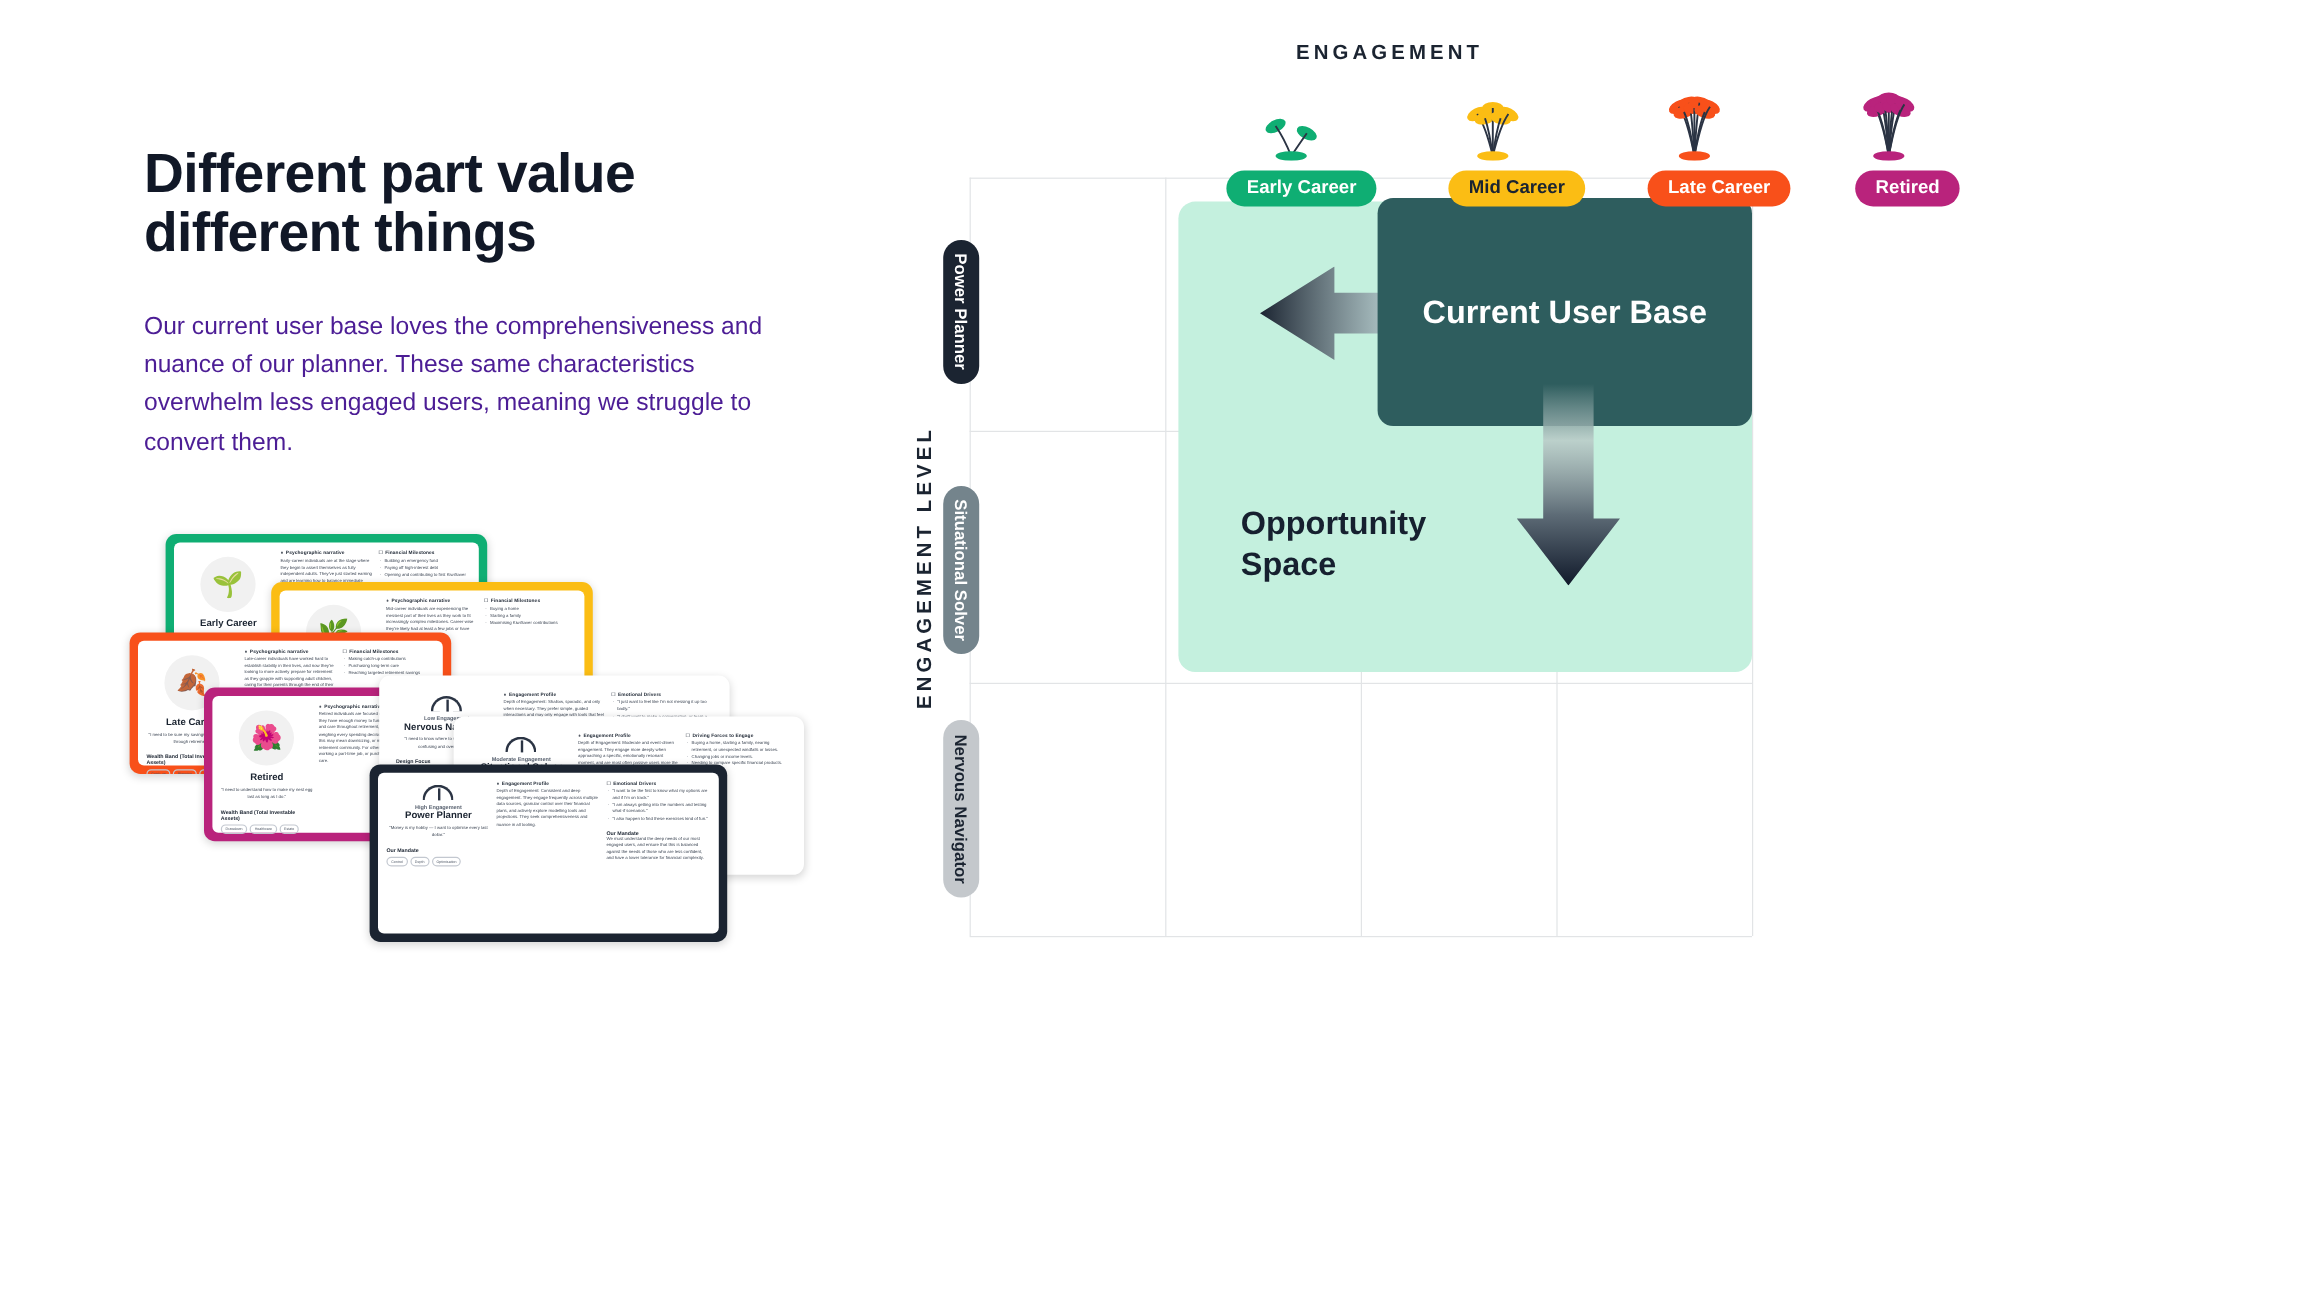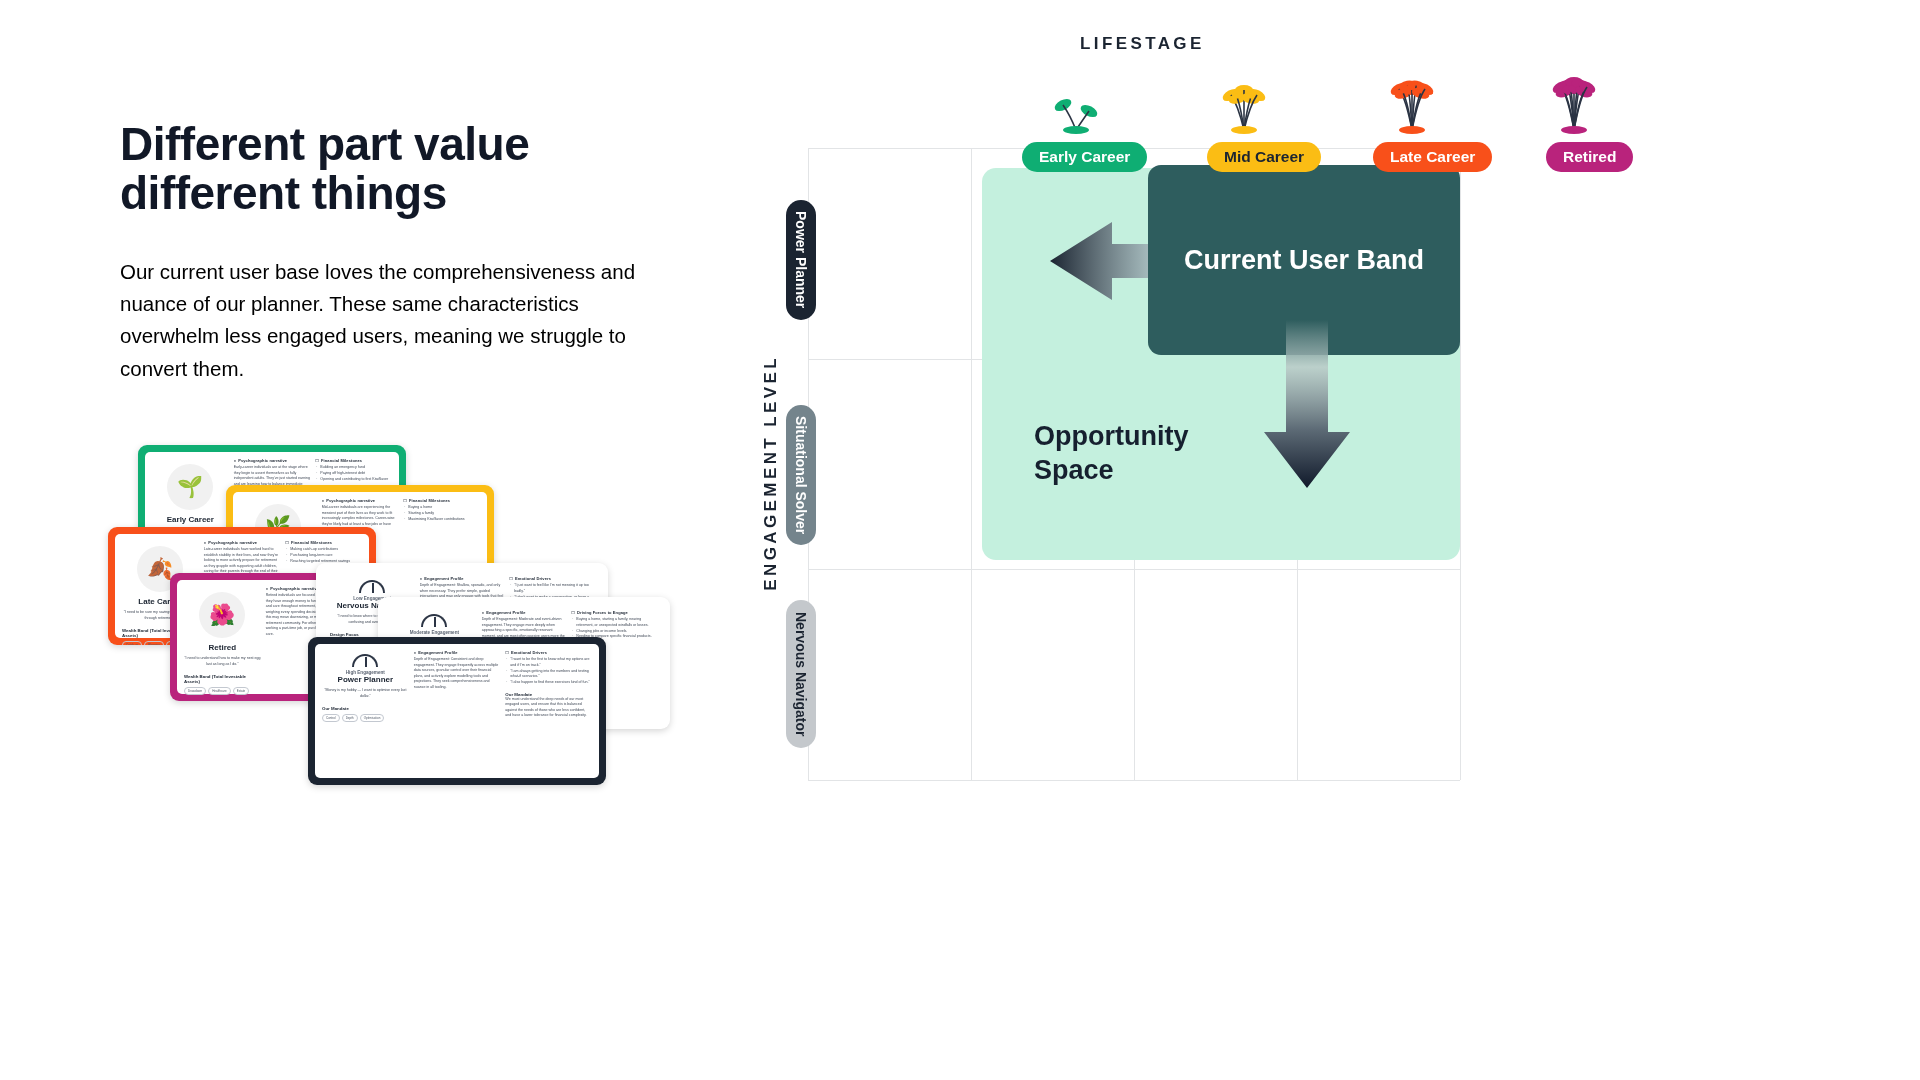--- a/index.html
+++ b/index.html
@@ -12,21 +12,21 @@
   .slide { position: relative; width: 1920px; height: 1080px; background: #fff; }
 
   
   .left-col { position: absolute; left: 120px; top: 120px; width: 560px; }
   .headline {
     font-size: 46px; line-height: 1.06; font-weight: 700;
     color: #111827; letter-spacing: -0.5px; max-width: 500px;
   }
   .subcopy {
     margin-top: 38px; font-size: 20.5px; line-height: 1.58;
-    color: #000000; font-weight: 400; max-width: 520px;
+    color: #4c1d95; font-weight: 400; max-width: 520px;
   }
 
   
   .card-stack { position: absolute; left: 130px; top: 535px; width: 660px; height: 450px; }
   .pcard {
     position: absolute; border-radius: 9px; background: #ffffff;
     box-shadow: 0 2px 7px rgba(0,0,0,0.17);
     overflow: hidden;
   }
   .pcard .inner {
@@ -311,21 +311,21 @@
           <div class="pc-li">"I want to be the first to know what my options are and if I'm on track."</div>
             <div class="pc-li">"I am always getting into the numbers and testing what-if scenarios."</div>
             <div class="pc-li">"I also happen to find these exercises kind of fun."</div>
           <div class="pc-sub">Our Mandate</div>
          <div class="pc-p">We must understand the deep needs of our most engaged users, and ensure that this is balanced against the needs of those who are less confident, and have a lower tolerance for financial complexity.</div>
         </div>
       </div>
       </div>
     </div>
 
-  <div class="lifestage-title">LIFESTAGE</div>
+  <div class="lifestage-title">ENGAGEMENT</div>
   <div class="engagement-title">ENGAGEMENT LEVEL</div>
 
   <div class="grid">
       <div class="vline" style="left: 0px;"></div>
       <div class="vline" style="left: 163px;"></div>
       <div class="vline" style="left: 326px;"></div>
       <div class="vline" style="left: 489px;"></div>
       <div class="vline" style="left: 652px;"></div>
       <div class="hline" style="top: 0px;"></div>
       <div class="hline" style="top: 210.667px;"></div>
@@ -340,21 +340,21 @@
       <linearGradient id="gradL" x1="1" y1="0" x2="0" y2="0">
         <stop offset="0%" stop-color="#3c5364" stop-opacity="0.95"></stop>
         <stop offset="45%" stop-color="#9fb0b6" stop-opacity="0.85"></stop>
         <stop offset="100%" stop-color="#1b2431"></stop>
       </linearGradient>
     </defs>
     <path d="M180 22 L62 22 L62 0 L0 39 L62 78 L62 56 L180 56 Z" fill="url(#gradL)"></path>
   </svg>
 
   <div class="cub-box">
-    <span class="cub-label">Current User Band</span>
+    <span class="cub-label">Current User Base</span>
   </div>
 
   <svg class="arrow-down" viewBox="0 0 86 168" aria-hidden="true">
     <defs>
       <linearGradient id="gradD" x1="0" y1="0" x2="0" y2="1">
         <stop offset="0%" stop-color="#2e5d5e"></stop>
         <stop offset="28%" stop-color="#b9c8c6" stop-opacity="0.8"></stop>
         <stop offset="65%" stop-color="#5d6b76"></stop>
         <stop offset="100%" stop-color="#10192a"></stop>
       </linearGradient>

